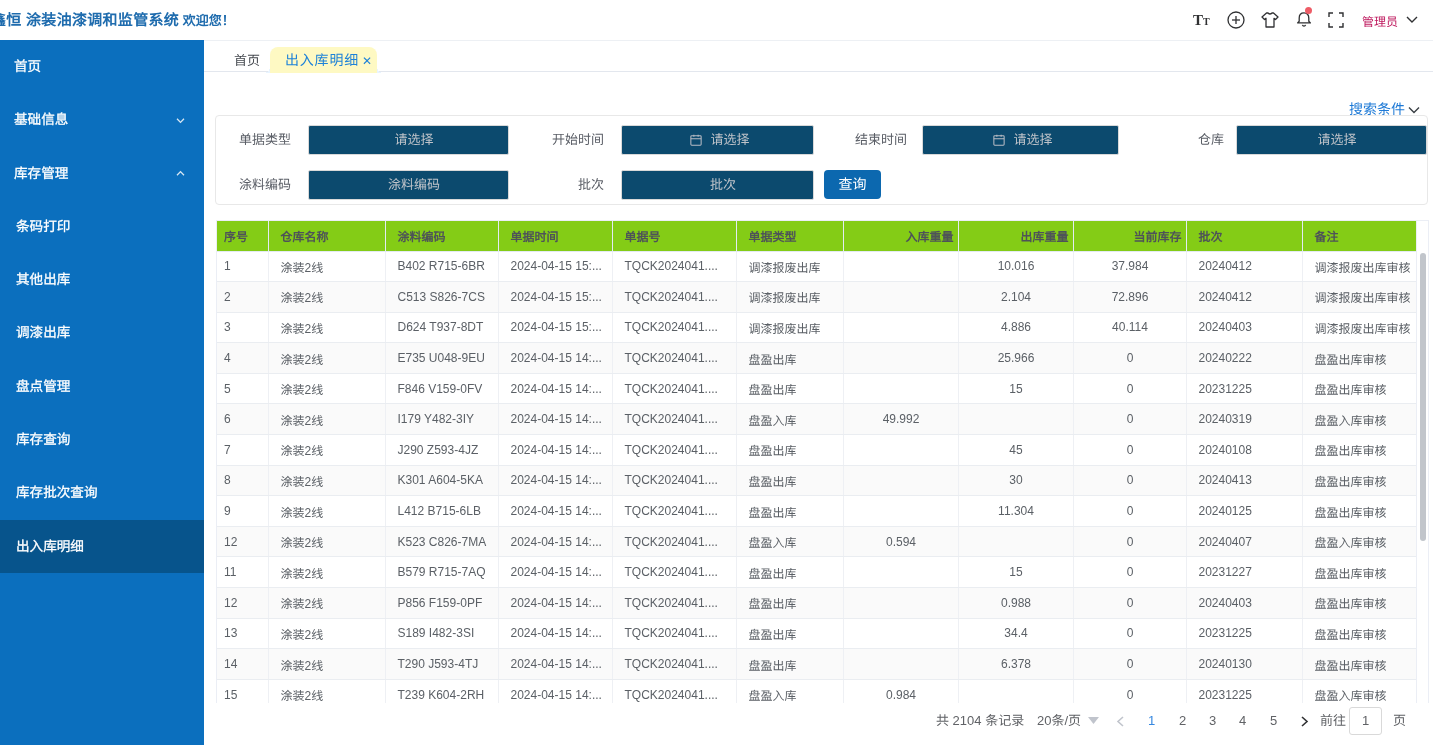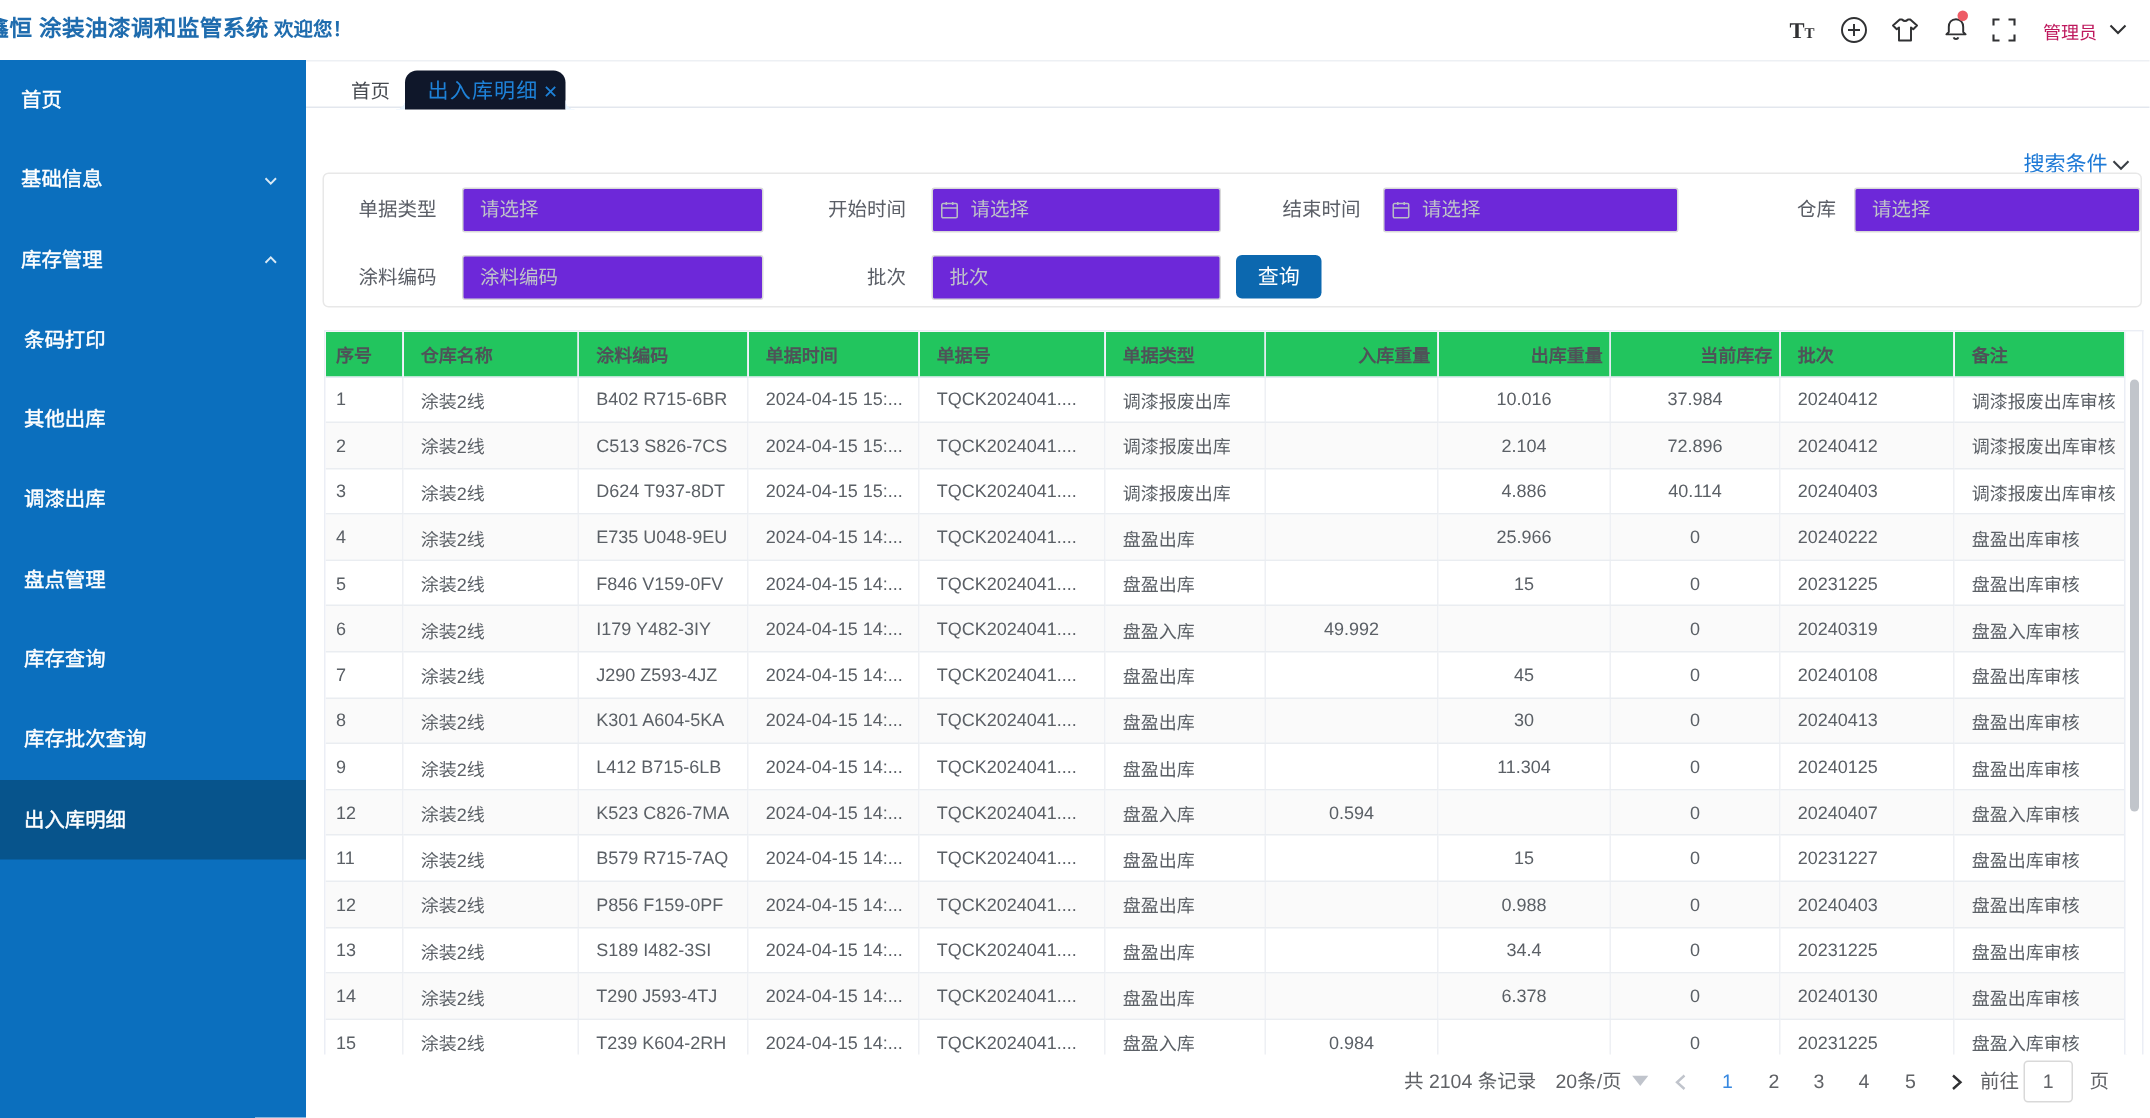--- a/index.html
+++ b/index.html
@@ -17,40 +17,40 @@
 
 #sidebar { position:absolute; left:0; top:40px; width:204px; height:705px; background:#0b6fbe; }
 .mi { position:relative; height:53.3px; line-height:53.3px; color:#fff; font-size:13.6px; -webkit-text-stroke:0.3px #fff; padding-left:14px; white-space:nowrap; }
 .mi.sub { padding-left:16px; }
 .mi.active { background:#07548c; }
 .mi .chev { position:absolute; right:19px; top:50%; margin-top:-3px; width:9px; height:7px; }
 
 
 #tabbar { position:absolute; left:204px; top:40px; width:1229px; height:32px; background:#fff; border-top:1px solid #edf0f4; border-bottom:1px solid #e3e7ee; }
 .tab1 { position:absolute; left:30px; top:13px; height:18px; line-height:14px; font-size:13px; color:#45494f; }
-.tab2 { position:absolute; left:66px; top:6px; height:26px; line-height:27px; background:#0f172a; color:#1e82d8; border-radius:8px 8px 0 0; font-size:14px; letter-spacing:0.8px; padding:0 5px 0 15px; }
+.tab2 { position:absolute; left:66px; top:6px; height:26px; line-height:27px; background:#fef9c3; color:#1e82d8; border-radius:8px 8px 0 0; font-size:14px; letter-spacing:0.8px; padding:0 5px 0 15px; }
 .tab2::before { content:""; position:absolute; left:-6px; bottom:0; width:6px; height:6px; background:radial-gradient(circle at 0 0, rgba(0,0,0,0) 5.8px, #e8f4ff 6px); }
 .tab2::after { content:""; position:absolute; right:-6px; bottom:0; width:6px; height:6px; background:radial-gradient(circle at 100% 0, rgba(0,0,0,0) 5.8px, #e8f4ff 6px); }
 .tab2 .x { display:inline-block; margin-left:3px; font-size:12px; letter-spacing:0; }
 
 
 #searchlink { position:absolute; left:1349px; top:85px; font-size:14px; line-height:16px; color:#1d79d6;margin-top:16px; }
 
 
 #card { position:absolute; left:215px; top:115px; width:1213px; height:90px; border:1px solid #e8e8e8; border-radius:4px; background:#fff; }
 .frow { position:absolute; left:0; width:100%; height:30px; }
 .flabel { position:absolute; font-size:13px; color:#5a5e66; text-align:right; line-height:30px; }
-.finput { position:absolute; height:30px; border:1px solid #d9d9d9; border-radius:2px; background:#6d28d9; font-size:13px; color:#bfc3c9; line-height:28px; padding-left:11px; white-space:nowrap; overflow:hidden; }
+.finput { position:absolute; height:30px; border:1px solid #d9d9d9; border-radius:2px; background:#0c4a6e; font-size:13px; color:#bfc3c9; line-height:28px; padding-left:11px; white-space:nowrap; overflow:hidden;text-align:center; }
 .finput .cal { display:inline-block; width:12px; height:12px; vertical-align:-2px; margin-right:8px; }
 #btnq { position:absolute; left:608px; top:54px; width:57px; height:29px; background:#0c68af; color:#fff; font-size:14px; border:none; border-radius:4px; text-align:center; line-height:29px; }
 
 
 #tablewrap { position:absolute; left:216px; top:220px; width:1213px; height:483px; border:1px solid #ebeef5; border-bottom:none; overflow:hidden; background:#fff; }
 #dtable { table-layout:fixed; border-collapse:collapse; width:1200px; font-size:12px; }
-#dtable th { background:#22c55e; color:#4e5358; font-weight:bold; height:30px; text-align:left; padding:0 12px; border-right:1px solid #e3ebf3; border-bottom:1px solid #e3ebf3; white-space:nowrap; overflow:hidden; }
+#dtable th { background:#84cc16; color:#4e5358; font-weight:bold; height:30px; text-align:left; padding:0 12px; border-right:1px solid #e3ebf3; border-bottom:1px solid #e3ebf3; white-space:nowrap; overflow:hidden; }
 #dtable td { height:30.6px; color:#5b6066; padding:0 12px; border-right:1px solid #eef0f4; border-bottom:1px solid #eaedf1; white-space:nowrap; overflow:hidden; background:#fff; }
 #dtable tr.even td { background:#fafafa; }
 #dtable th.r, #dtable td.r { text-align:right; }
 #dtable th.r { padding-right:4px; }
 #dtable th:first-child, #dtable td:first-child { padding-left:7px; }
 #dtable td.r { padding-right:11px;text-align:center; }
 #scrolltrack { position:absolute; right:0; top:0; width:12px; height:483px; background:#fff; border-left:1px solid #ebeef5; }
 #scrollthumb { position:absolute; left:3px; top:32px; width:6px; height:288px; border-radius:3px; background:#c1c5cb; }
 
 

